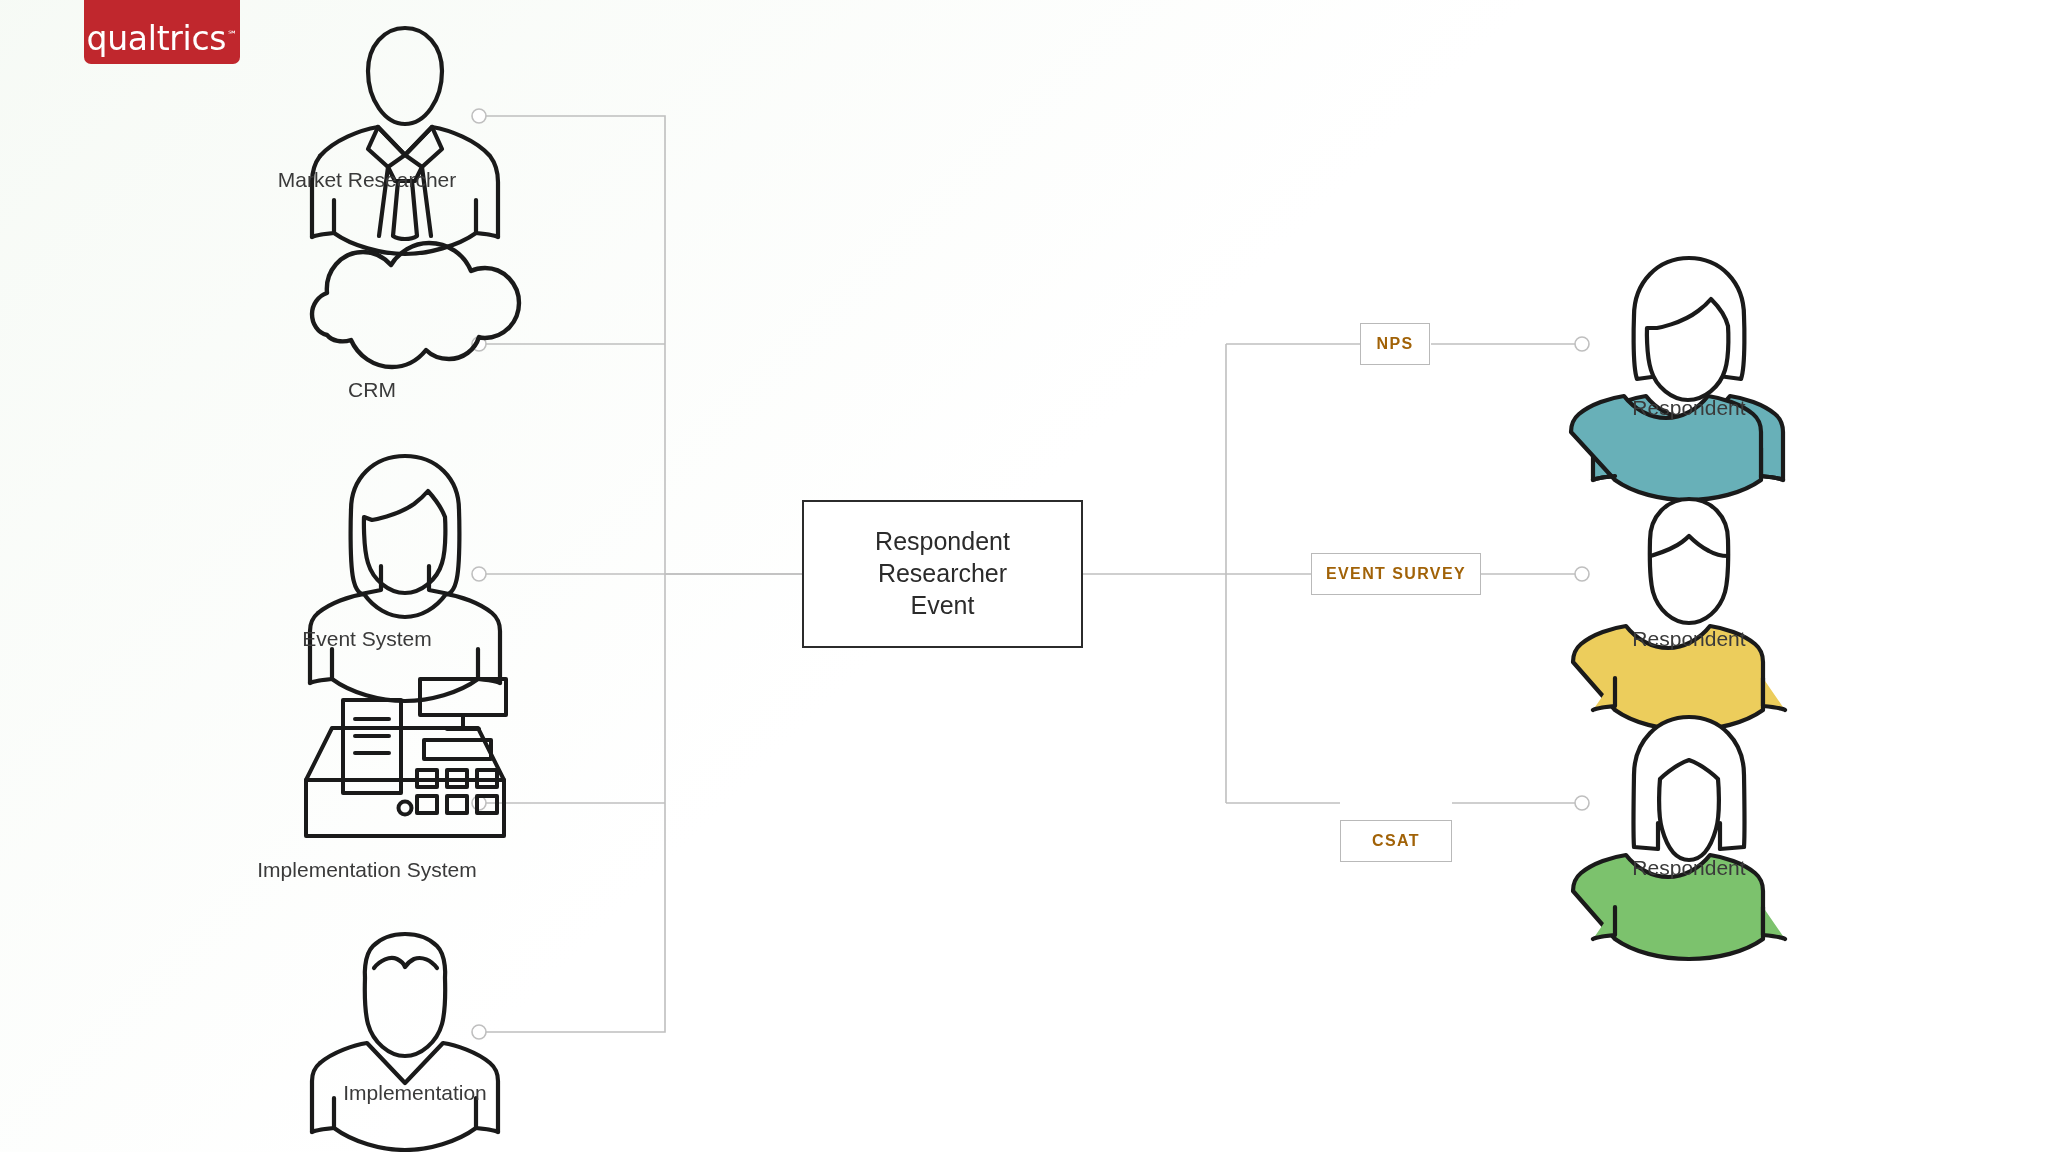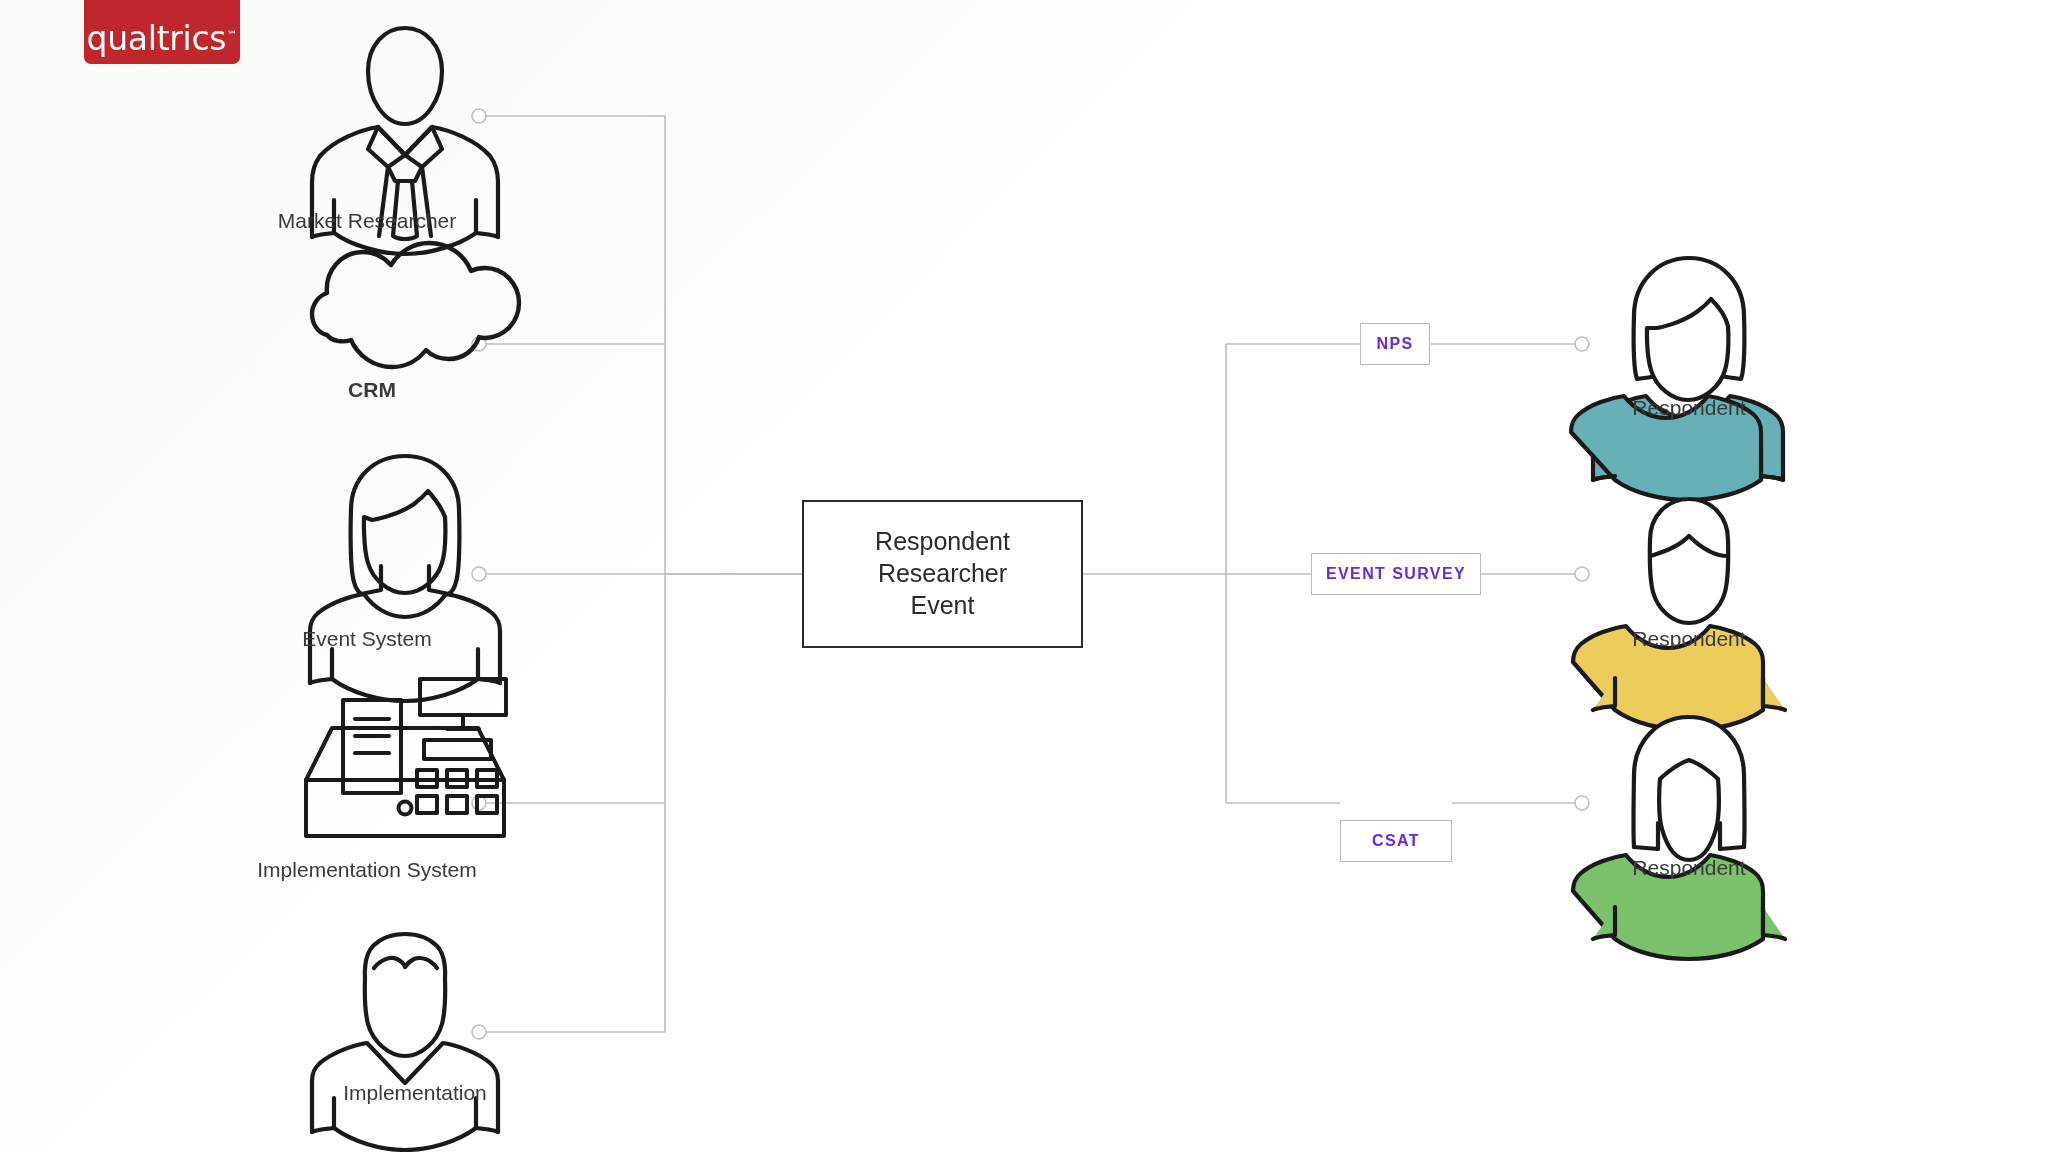--- a/index.html
+++ b/index.html
@@ -91,21 +91,21 @@
     border: 1px solid #b9b9b9;
     background: #ffffff;
     box-sizing: border-box;
     display: flex;
     align-items: center;
     justify-content: center;
     height: 42px;
     transform: translate(-50%, -50%);
     font-size: 16px;
     font-weight: bold;
-    color: #6d28d9;
+    color: #a16207;
     letter-spacing: 1.4px;
     font-family: "Liberation Sans", sans-serif;
     white-space: nowrap;
   }
 </style>
 </head>
 <body>
 
 <div id="stage">
   <div class="bg-wash"></div>
@@ -269,22 +269,22 @@
 
     <g stroke="#1a1a1a" stroke-width="4.2" stroke-linejoin="round" stroke-linecap="round">
       <path d="M1634 775 c0 -34 24 -58 55 -58 c31 0 55 24 55 58 c0 0 1 58 0 72 l-24 2 l0 -26" fill="#ffffff"></path>
       <path d="M1634 775 c0 0 -1 58 0 72 l24 2 l0 -26" fill="#ffffff"></path>
       <path d="M1660 779 c0 0 14 -14 29 -19 c15 5 29 19 29 19 c0 0 3 33 -2 50 c-5 18 -14 31 -27 31 c-13 0 -22 -13 -27 -31 c-5 -17 -2 -50 -2 -50 z" fill="#ffffff"></path>
       <path d="M1615 939 c18 13 46 20 74 20 c28 0 56 -7 74 -20 v-48 c0 -7 -2 -13 -8 -18 c-12 -10 -31 -16 -45 -18 c-10 13 -26 22 -42 22 c-16 0 -32 -9 -42 -22 c-14 2 -33 8 -45 18 c-6 5 -8 11 -8 18 z" fill="#7cc26d"></path>
       <path d="M1593 939 c0 0 2 -2 22 -4 v-28 M1785 939 c0 0 -2 -2 -22 -4 v-28" fill="#7cc26d"></path>
     </g>
   </svg>
 
-  <div class="node-label" style="left:367px; top:168px;margin-top:41px;">Market Researcher</div>
-  <div class="node-label" style="left:372px; top:378px;font-weight:bold;">CRM</div>
+  <div class="node-label" style="left:367px; top:168px;">Market Researcher</div>
+  <div class="node-label" style="left:372px; top:378px;">CRM</div>
   <div class="node-label" style="left:367px; top:627px;">Event System</div>
   <div class="node-label" style="left:367px; top:858px;">Implementation System</div>
   <div class="node-label" style="left:367px; top:1081px;margin-left:48px;">Implementation</div>
 
   <div class="center-box">
     <span>Respondent</span>
     <span>Researcher</span>
     <span>Event</span>
   </div>
 

